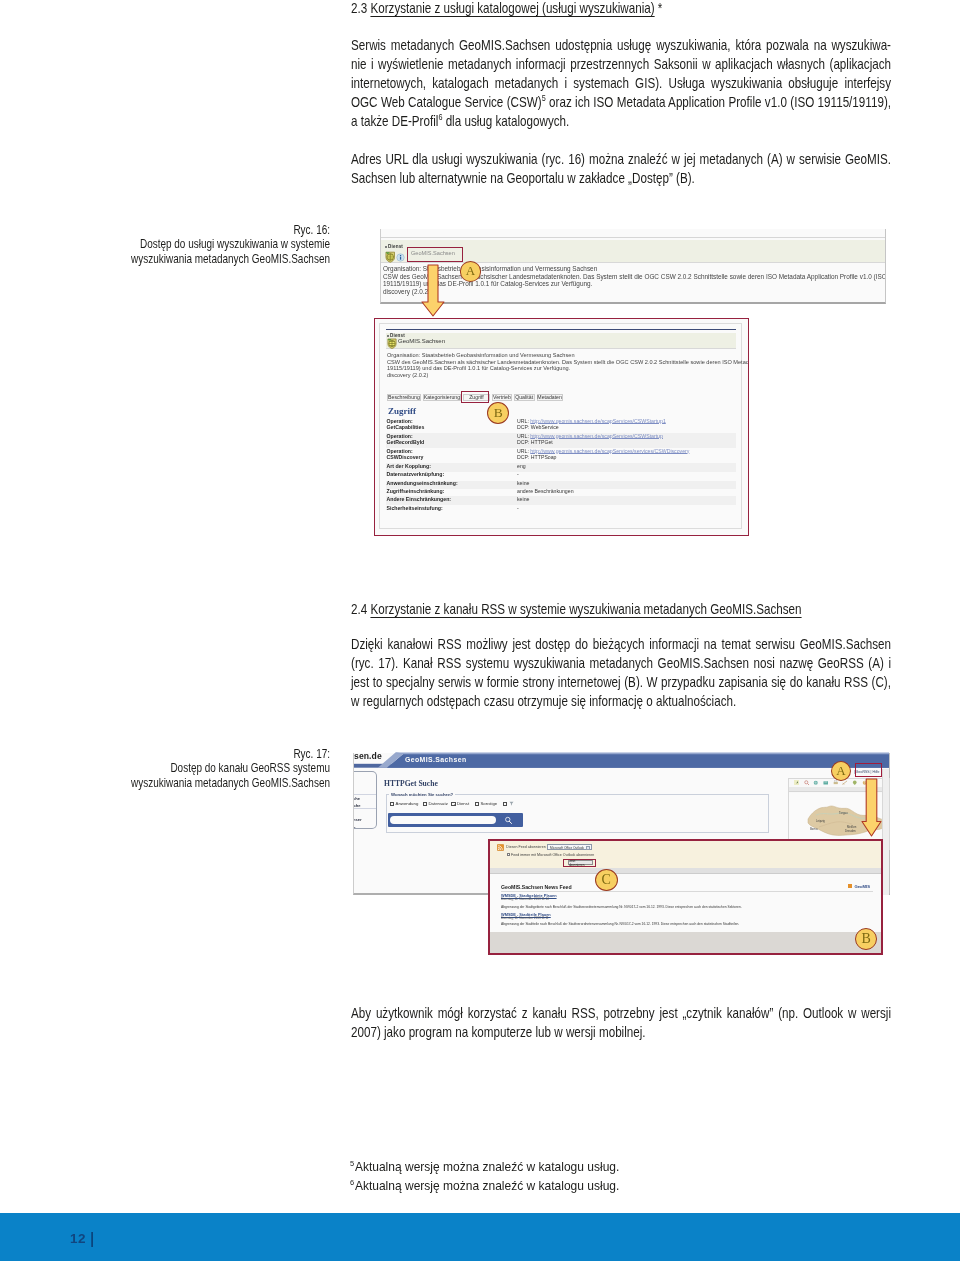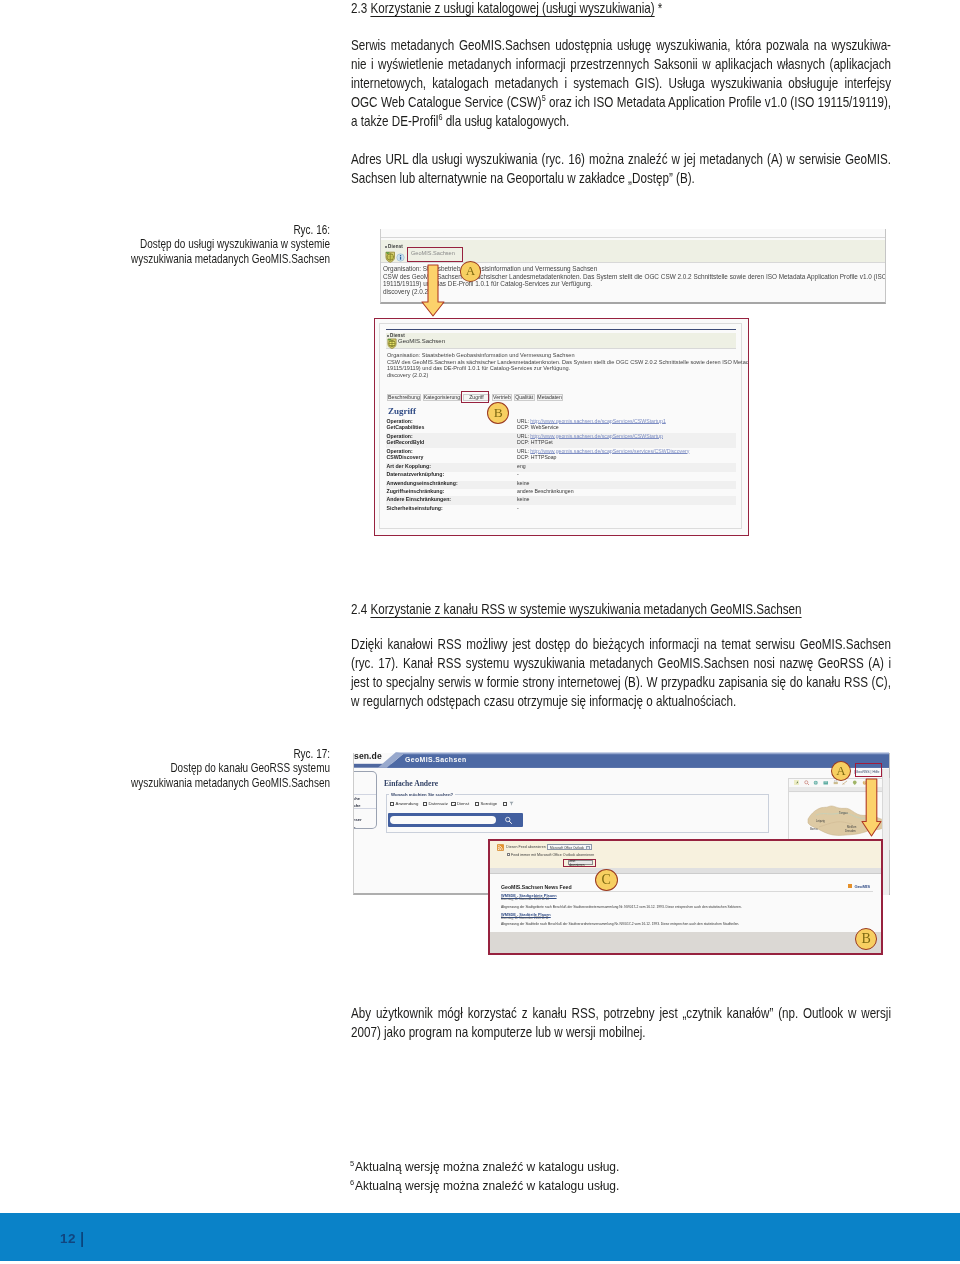--- a/index.html
+++ b/index.html
@@ -99,21 +99,21 @@
   .callout{position:absolute;box-sizing:border-box;border-radius:50%;background:#f7cf61;border:1.5px solid #9a3a22;
            display:flex;align-items:center;justify-content:center;
            font-family:"Liberation Serif",serif;color:#7d6a12;font-weight:400;}
   .callout span{display:block;}
 
   
   .redbox{position:absolute;border:2px solid #a01c3c;}
 
   
   .footer-bar{position:absolute;left:0;top:1213px;width:960px;height:48px;background:#0a82c8;}
-  .footer-num{position:absolute;left:60px;top:1229px;font-size:13.5px;color:#11457f;font-weight:700;letter-spacing:0.4px;}
+  .footer-num{position:absolute;left:70px;top:1229px;font-size:13.5px;color:#11457f;font-weight:700;letter-spacing:0.4px;}
   .footer-num .bar{color:#0c2f63;font-weight:400;font-size:16px;position:relative;top:1px;}
 </style>
 </head>
 <body>
 
 <div class="page">
 
   <div class="col" style="top:-1px;">
     <div class="heading"><span>2.3</span> <span class="u">Korzystanie z usługi katalogowej (usługi wyszukiwania)</span> <span>*</span></div>
   </div>
@@ -286,21 +286,21 @@
 
       <div class="leftpanel">
         <div class="lp-sep" style="top:21.8px;"></div>
         <div class="lp-row" style="left:-1px;top:24.5px;">che</div>
         <div class="lp-row" style="left:-3px;top:31.4px;">uche</div>
         <div class="lp-sep" style="top:36.6px;"></div>
         <div class="lp-row" style="left:-1px;top:45.7px;">nser</div>
         <div class="lp-row" style="left:-1px;top:53.1px;">n</div>
       </div>
 
-      <div class="h2">Einfache Andere</div>
+      <div class="h2">HTTPGet Suche</div>
       <div class="fs"></div>
       <div class="fslegend">Wonach möchten Sie suchen?</div>
       <div id="fig17-cbs">
           <div class="cb" style="left: 36.1px; top: 49.1px;">
             <svg width="4.4" height="4.4" viewBox="0 0 12 12" style="display:block;">
               <path d="M1.5 6.5 L4.5 9.5 L10.5 1.5" stroke="#2a2a2a" stroke-width="2.6" fill="none"></path>
             </svg>
           </div>
           <div class="cbl" style="left: 41.6px; top: 48.6px;">Anwendung</div>
           <div class="cb" style="left: 69px; top: 49.1px;">

